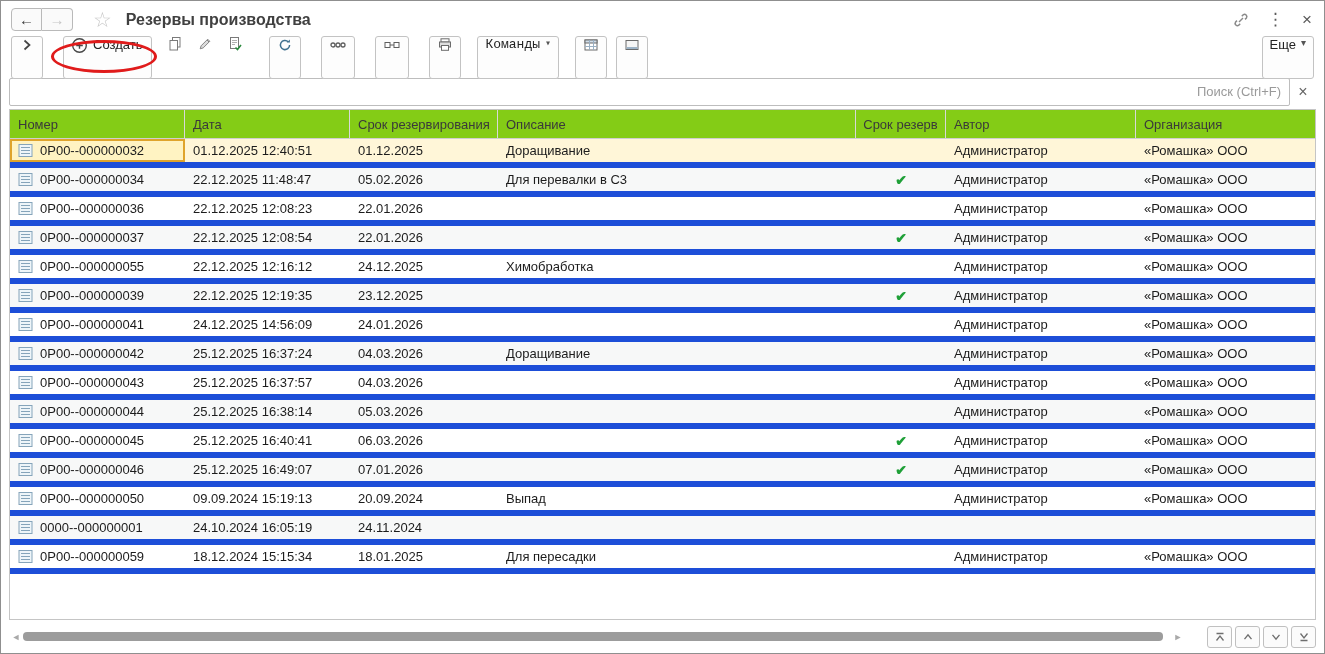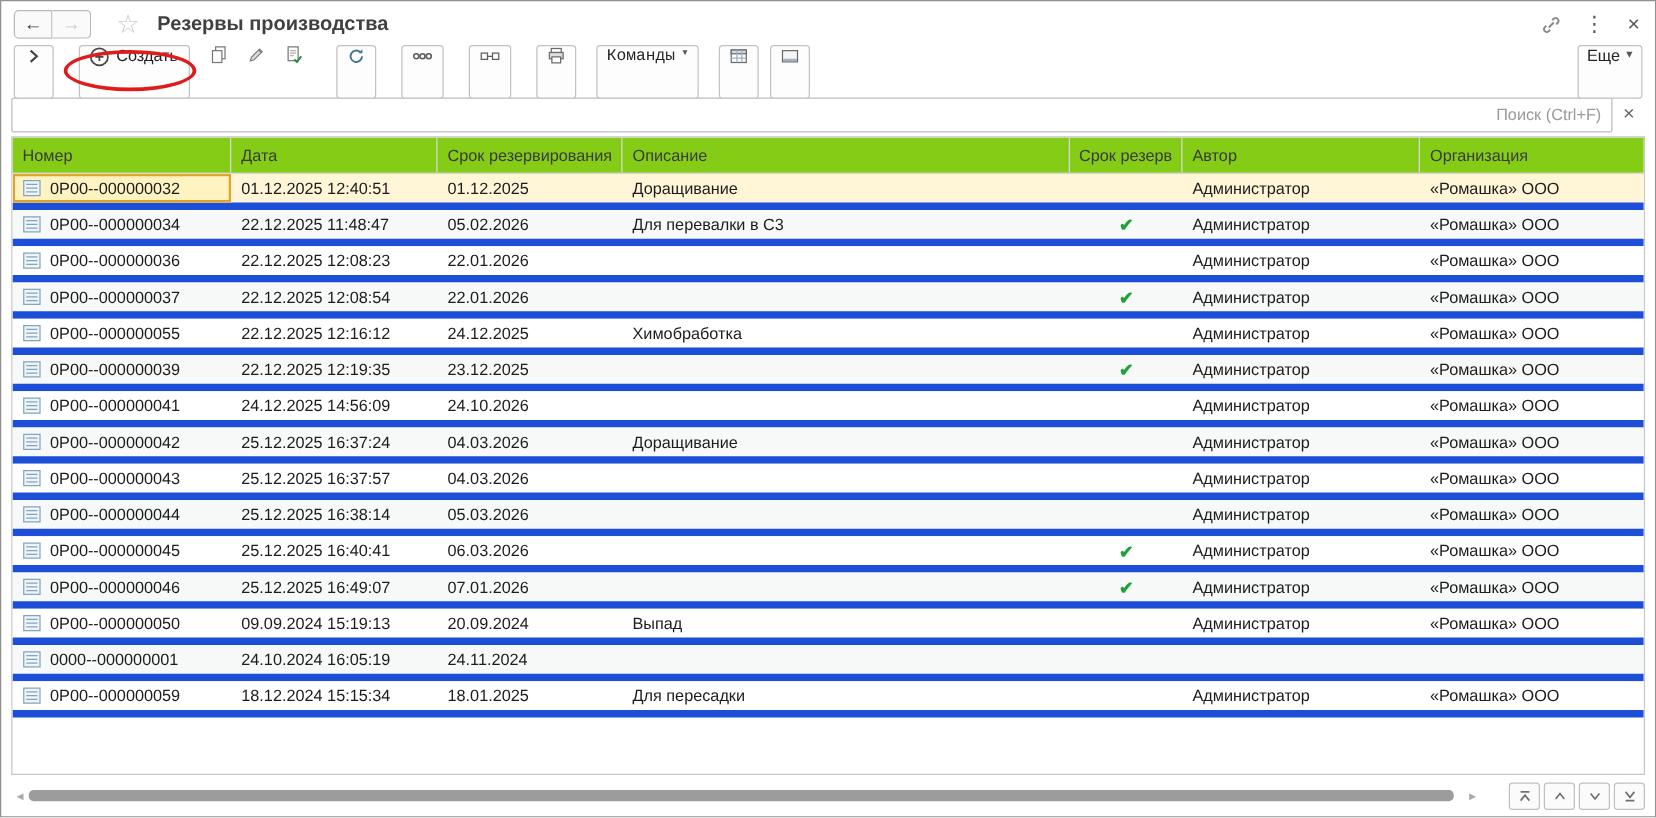--- a/index.html
+++ b/index.html
@@ -366,21 +366,21 @@
       <svg class="doc-icon" width="16" height="15" viewBox="0 0 16 15">
               <rect x="1" y="1.5" width="13" height="12" fill="#eef5f9" stroke="#85a4ba"></rect>
               <path d="M3 4.5h9M3 7.5h9M3 10.5h9" stroke="#85a4ba" fill="none"></path>
             </svg>
       <span class="v-number">0Р00--000000041</span>
     </div>
     <div class="cell c1">
             <span class="v-date">24.12.2025 14:56:09</span>
           </div>
     <div class="cell c2">
-            <span class="v-term">24.10.2026</span>
+            <span class="v-term">24.01.2026</span>
           </div>
     <div class="cell c3">
             <span class="v-desc"></span>
           </div>
     <div class="cell c4">
             <span class="v-check"></span>
           </div>
     <div class="cell c5">
             <span class="v-author">Администратор</span>
           </div>

